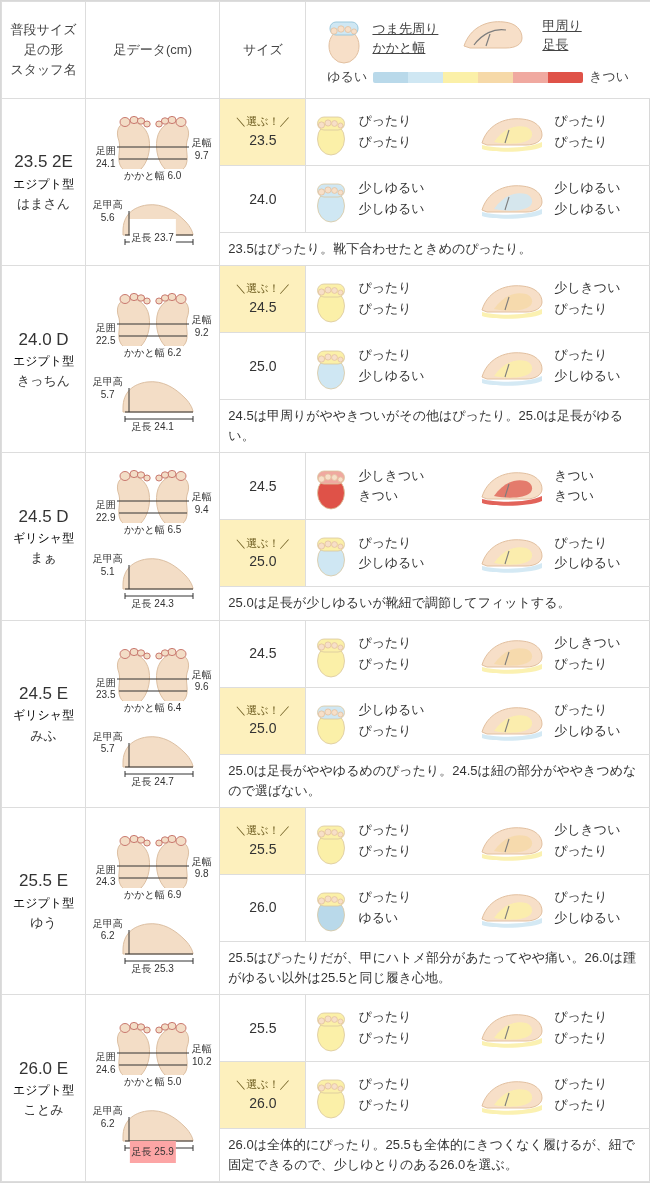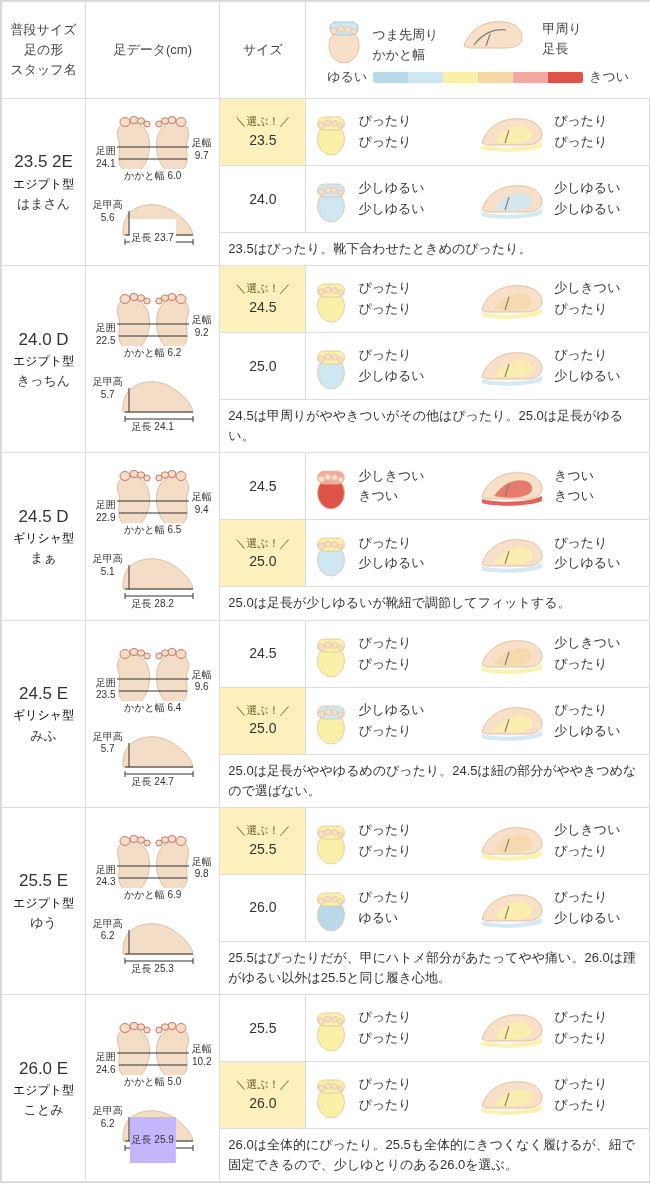--- a/index.html
+++ b/index.html
@@ -16,21 +16,21 @@
 
   
   .hdr td{background:#fff;text-align:center;font-size:13px;color:#444;padding:6px 2px;}
   .hdr .c1{width:84px;}
   .hdr .c2{width:134px;}
   .hdr .c3{width:86px;}
   .hdr .c4{width:344px;}
   .hdr-lines div{line-height:1.55;}
   .legend-box{padding:4px 6px 6px 6px;}
   .legend-top{display:flex;align-items:flex-start;justify-content:flex-start;gap:4px;padding-left:8px;}
-  .legend-item{display:flex;align-items:flex-end;gap:6px;}
+  .legend-item{display:flex;align-items:center;gap:6px;text-decoration:underline;}
   .legend-texts{font-size:13px;text-align:left;line-height:1.5;}
   .scale{display:flex;align-items:center;gap:6px;justify-content:center;padding-top:4px;}
   .scale-bar{display:flex;height:11px;width:210px;border-radius:2px;overflow:hidden;}
   .scale-bar span{flex:1;}
   .scale-label{font-size:13px;color:#444;}
 
   
   .cperson{width:84px;text-align:center;padding:24px 2px;}
   .p-size{font-size:17px;color:#333;line-height:1.5;}
   .p-type{font-size:12px;color:#000000;line-height:1.6;}
@@ -418,21 +418,21 @@
       <path d="M40 26 L40 50" stroke="#333" stroke-width="1"></path>
       <path d="M36 57 L104 57" stroke="#333" stroke-width="1"></path>
       <path d="M36 54 L36 60" stroke="#333" stroke-width="1"></path>
       <path d="M104 54 L104 60" stroke="#333" stroke-width="1"></path>
     </g>
   </svg>
       <div style="position:absolute;left:0;top:38px;font-size:10px;line-height:1.25;text-align:center;width:34px;">足囲<br>22.9</div>
       <div style="position:absolute;right:0;top:30px;font-size:10px;line-height:1.25;text-align:center;width:30px;">足幅<br>9.4</div>
       <div style="position:absolute;left:50%;transform:translateX(-50%);top:62px;font-size:10px;background:#fff;padding:0 2px;">かかと幅 6.5</div>
       <div style="position:absolute;left:2px;top:92px;font-size:10px;line-height:1.25;text-align:center;width:34px;">足甲高<br>5.1</div>
-      <div style="position:absolute;left:50%;transform:translateX(-50%);bottom:0px;font-size:10px;background:#fff;padding:0 2px;">足長 28.2</div>
+      <div style="position:absolute;left:50%;transform:translateX(-50%);bottom:0px;font-size:10px;background:#fff;padding:0 2px;">足長 24.3</div>
     </div>
           </td>
           <td class="csize">
             <span class="size-num">24.5</span>
           </td>
           <td class="cfit">
             <div class="fitrow">
         <div class="fitcol">
           <span>
                   <svg width="42" height="50" viewBox="0 0 42 50">
@@ -796,21 +796,21 @@
       <path d="M40 26 L40 50" stroke="#333" stroke-width="1"></path>
       <path d="M36 57 L104 57" stroke="#333" stroke-width="1"></path>
       <path d="M36 54 L36 60" stroke="#333" stroke-width="1"></path>
       <path d="M104 54 L104 60" stroke="#333" stroke-width="1"></path>
     </g>
   </svg>
       <div style="position:absolute;left:0;top:38px;font-size:10px;line-height:1.25;text-align:center;width:34px;">足囲<br>24.6</div>
       <div style="position:absolute;right:0;top:30px;font-size:10px;line-height:1.25;text-align:center;width:30px;">足幅<br>10.2</div>
       <div style="position:absolute;left:50%;transform:translateX(-50%);top:62px;font-size:10px;background:#fff;padding:0 2px;">かかと幅 5.0</div>
       <div style="position:absolute;left:2px;top:92px;font-size:10px;line-height:1.25;text-align:center;width:34px;">足甲高<br>6.2</div>
-      <div style="position:absolute;left:50%;transform:translateX(-50%);bottom:0px;font-size:10px;background:#c4b5fd;padding:16px 2px;">足長 25.9</div>
+      <div style="position:absolute;left:50%;transform:translateX(-50%);bottom:0px;font-size:10px;background:#fca5a5;padding:4px 2px;">足長 25.9</div>
     </div>
           </td>
           <td class="csize">
             <span class="size-num">25.5</span>
           </td>
           <td class="cfit">
             <div class="fitrow">
         <div class="fitcol">
           <span>
                   <svg width="42" height="50" viewBox="0 0 42 50">

